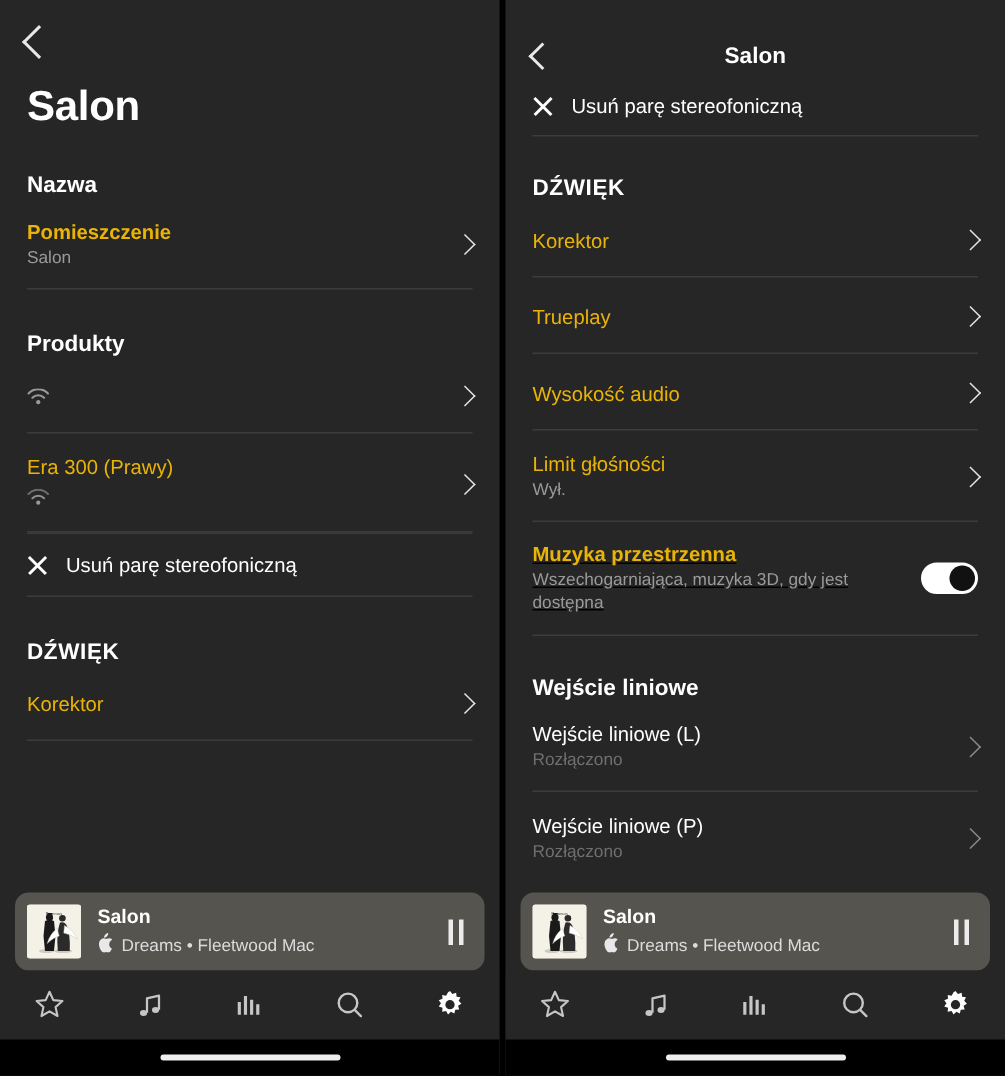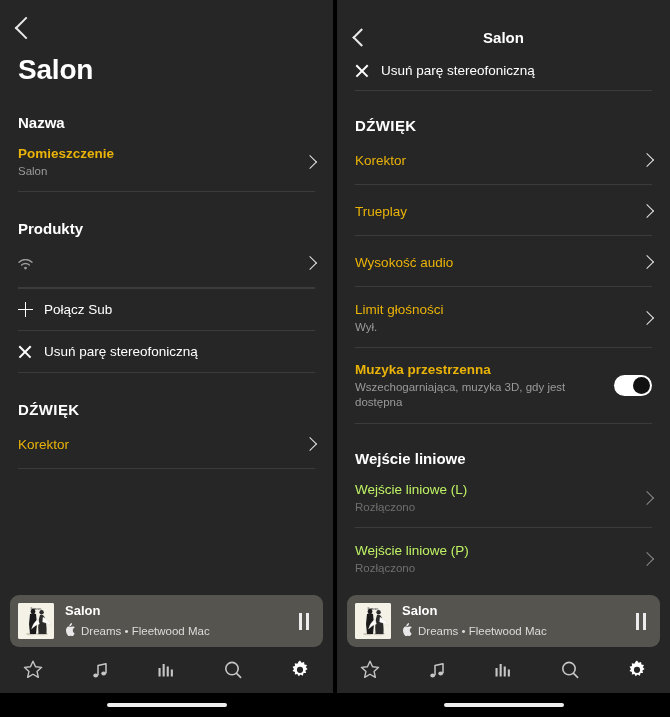--- a/index.html
+++ b/index.html
@@ -36,21 +36,21 @@
   .sec-head.caps{letter-spacing:0.4px;}
 
   .row{
     position:relative;margin:0 18px;padding:14px 0 12px 0;
     display:flex;align-items:center;min-height:24px;
   }
   .row .txt{flex:1;min-width:0;}
   .row .t1{font-size:13.5px;color:#eab308;line-height:17px;}
   .row .t1.bold{font-weight:bold;}
   .row .t2{font-size:11.5px;color:#9a9a9a;line-height:15px;margin-top:2px;}
-  .row.dim .t1{color:#bef264;}
+  .row.dim .t1{color:#ffffff;}
   .row.dim .t2{color:#6f6f6f;}
   .divider{height:1px;background:#3c3c3c;margin:0 18px;}
 
   .chev-r{
     width:9px;height:9px;border-top:1.7px solid #e5e5e5;border-right:1.7px solid #e5e5e5;
     transform:rotate(45deg);margin-left:10px;flex:none;
   }
   .chev-r.dim{border-color:#8a8a8a;}
 
   .wifi{display:block;margin-top:4px;}
@@ -157,28 +157,35 @@
               <path d="M1 3.3 A9 9 0 0 1 14 3.3" fill="none" stroke="#9a9a9a" stroke-width="1.4" stroke-linecap="round"></path>
               <path d="M3.6 6.1 A5.6 5.6 0 0 1 11.4 6.1" fill="none" stroke="#9a9a9a" stroke-width="1.4" stroke-linecap="round"></path>
               <circle cx="7.5" cy="9.1" r="1.4" fill="#9a9a9a"></circle>
             </svg>
           </span>
         </div>
         <span class="chev-r"></span>
       </div>
       <div class="divider"></div>
 
-      <div class="divider"></div>
-
-      <div class="actrow">
-        <span class="gl">
-            <span class="plus"></span>
-          </span>
-        <span class="lbl">Połącz Sub</span>
-      </div>
+      <div class="row">
+        <div class="txt">
+          <div class="t1">Era 300 (Prawy)</div>
+          <span class="wifi">
+            <svg width="15" height="11" viewBox="0 0 15 11">
+              <path d="M1 3.3 A9 9 0 0 1 14 3.3" fill="none" stroke="#6d6d6d" stroke-width="1.4" stroke-linecap="round"></path>
+              <path d="M3.6 6.1 A5.6 5.6 0 0 1 11.4 6.1" fill="none" stroke="#8f8f8f" stroke-width="1.4" stroke-linecap="round"></path>
+              <circle cx="7.5" cy="9.1" r="1.4" fill="#9a9a9a"></circle>
+            </svg>
+          </span>
+        </div>
+        <span class="chev-r"></span>
+      </div>
+      <div class="divider"></div>
+
       <div class="divider"></div>
 
       <div class="actrow">
         <span class="gl">
             <span class="xmark"></span>
           </span>
         <span class="lbl">Usuń parę stereofoniczną</span>
       </div>
       <div class="divider"></div>
 
@@ -318,21 +325,21 @@
       <div class="row">
         <div class="txt">
           <div class="t1">Limit głośności</div>
           <div class="t2">Wył.</div>
         </div>
         <span class="chev-r"></span>
       </div>
       <div class="divider"></div>
 
       <div class="row" style="padding:13px 0 13px 0;">
-        <div class="txt" style="padding-right:16px;">
+        <div class="txt" style="padding-right:16px;text-decoration:underline;">
           <div class="t1 bold">Muzyka przestrzenna</div>
           <div class="t2">Wszechogarniająca, muzyka 3D, gdy jest dostępna</div>
         </div>
         <div class="toggle">
           <div class="knob"></div>
         </div>
       </div>
       <div class="divider"></div>
 
       <div class="sec-head" style="padding-top:26px;">Wejście liniowe</div>

